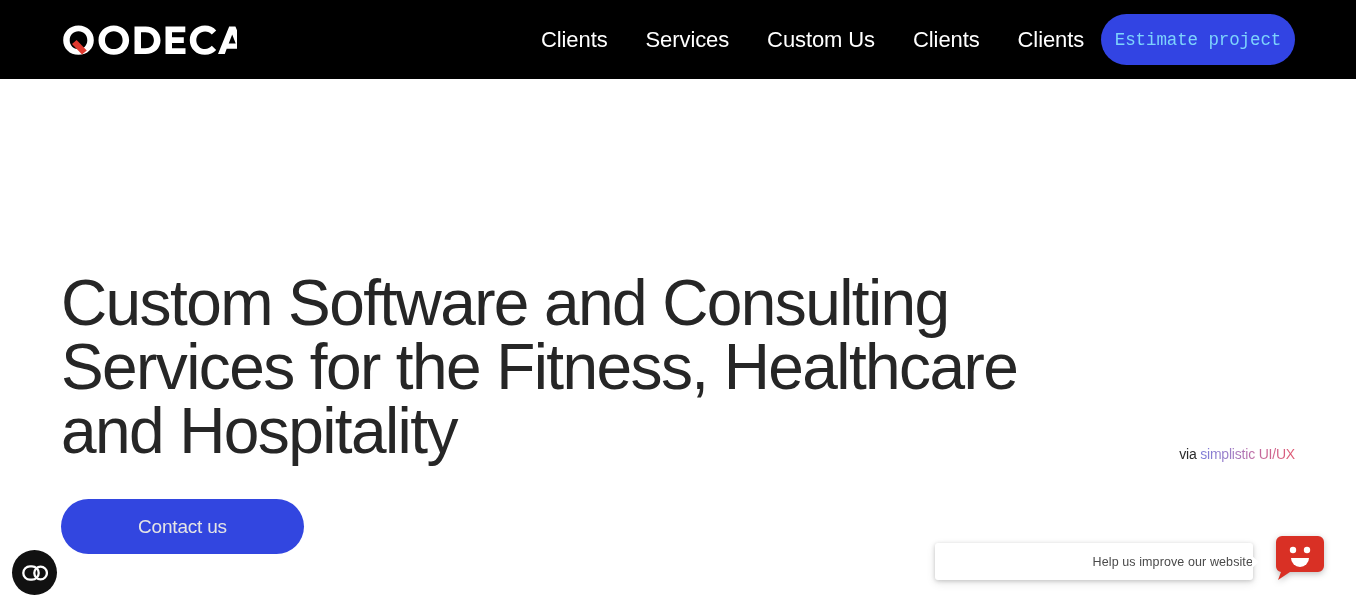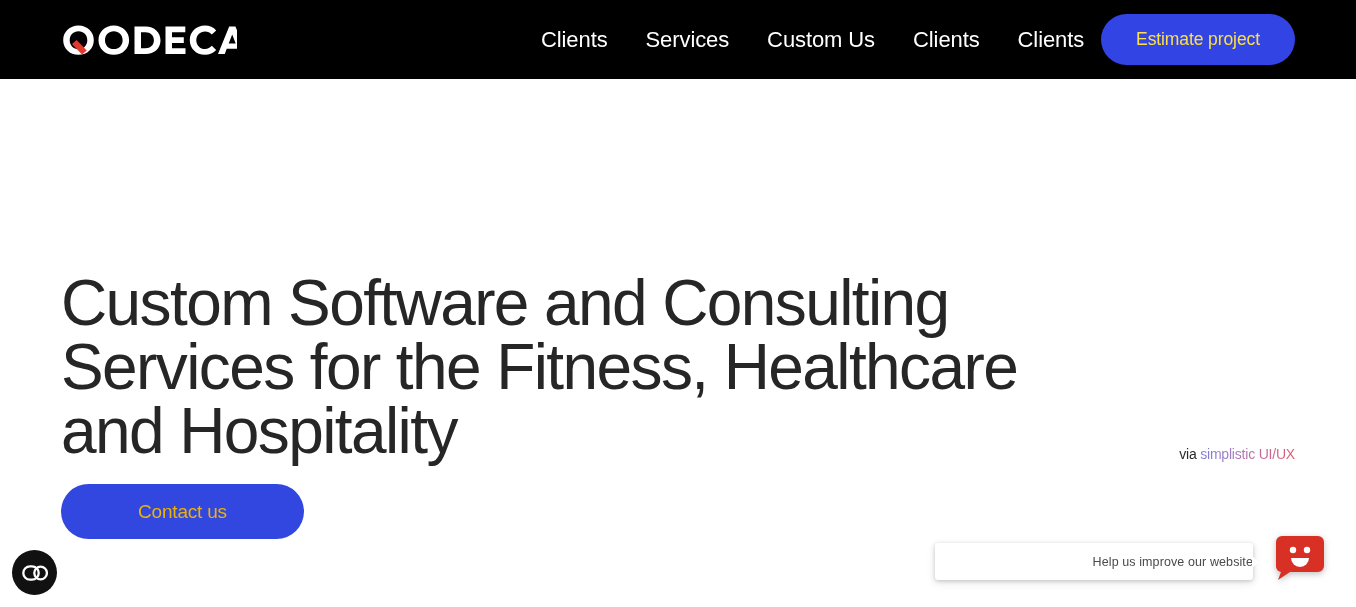--- a/index.html
+++ b/index.html
@@ -64,24 +64,24 @@
   }
   .nav-link:last-of-type { margin-right: 0; }
 
   .cta-header {
     position: absolute;
     left: 1101px;
     top: 14px;
     width: 194px;
     height: 51px;
     background: #3244e3;
-    color: #fde047;
+    color: #7dd3fc;
     border: none;
     border-radius: 26px;
-    font-family: Liberation Sans, sans-serif;
+    font-family: Liberation Mono, monospace;
     font-size: 17.5px;
     font-weight: 400;
     letter-spacing: -0.1px;
     cursor: pointer;
     display: flex;
     align-items: center;
     justify-content: center;
   }
 
   
@@ -118,25 +118,25 @@
     background: linear-gradient(90deg, #7b7bd8 0%, #9b7ec8 30%, #c2689f 60%, #e05a72 100%);
     -webkit-background-clip: text;
     background-clip: text;
     -webkit-text-fill-color: transparent;
     color: #b06a9a;
   }
 
   .hero-cta {
     position: absolute;
     left: 61px;
-    top: 405px;
+    top: 420px;
     width: 243px;
     height: 55px;
     background: #3246e0;
-    color: #eab308;
+    color: #e5e5e5;
     border: none;
     border-radius: 28px;
     font-family: "Liberation Sans", sans-serif;
     font-size: 19px;
     font-weight: 400;
     letter-spacing: -0.2px;
     cursor: pointer;
     display: flex;
     align-items: center;
     justify-content: center;

